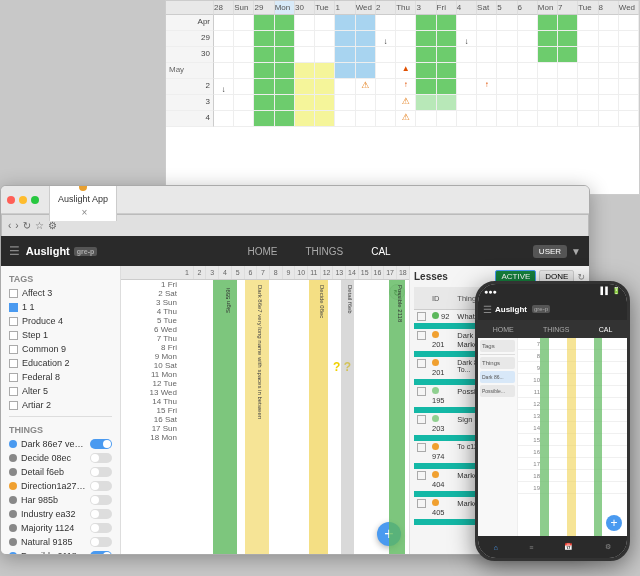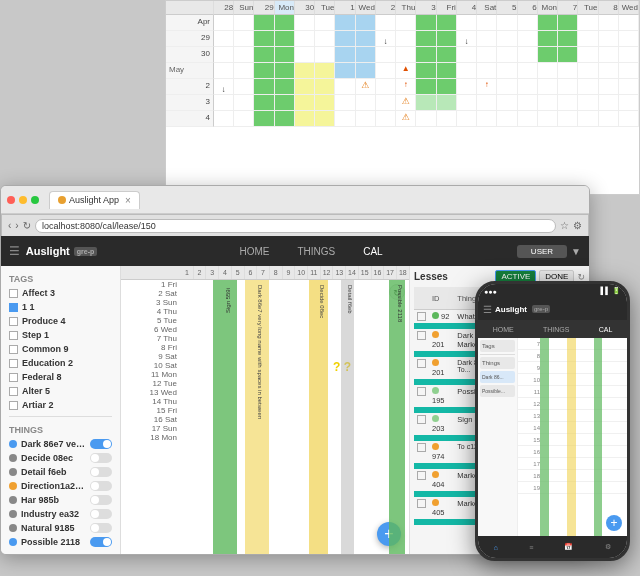--- a/index.html
+++ b/index.html
@@ -25,21 +25,21 @@
     .cal-grid {
       display: grid;
       grid-template-columns: 48px repeat(21, 1fr);
       font-size: 9px;
       color: #333;
     }
     .cal-header-cell {
       background: #e8e8e8;
       border-right: 1px solid #ddd;
       border-bottom: 1px solid #ccc;
-      text-align: right;
+      text-align: left;
       padding: 2px 0;
       font-size: 8px;
       color: #555;
     }
     .cal-label {
       background: #f5f5f5;
       border-right: 1px solid #ccc;
       border-bottom: 1px solid #eee;
       padding: 2px 3px;
       font-size: 8px;
@@ -118,20 +118,21 @@
       border: 1px solid #ccc;
       border-bottom: none;
       border-radius: 4px 4px 0 0;
       padding: 3px 8px;
       font-size: 9px;
       color: #333;
       margin-left: 6px;
       display: flex;
       align-items: center;
       gap: 3px;
+      flex-direction: column;
     }
     .tab-dot {
       width: 8px; height: 8px;
       border-radius: 50%;
       background: #e8a030;
     }
     .tab-close {
       font-size: 10px;
       color: #888;
       cursor: pointer;
@@ -208,21 +209,21 @@
     }
     .app-header-right {
       display: flex;
       align-items: center;
       gap: 4px;
     }
     .user-btn {
       background: #555;
       color: #fff;
       font-size: 8px;
-      padding: 2px 14px;
+      padding: 2px 6px;
       border-radius: 3px;
       border: none;
       cursor: pointer;
     }
 
     
     .app-body {
       display: flex;
       height: calc(100% - 80px);
     }
@@ -243,21 +244,20 @@
       text-transform: uppercase;
     }
     .sidebar-item {
       display: flex;
       align-items: center;
       padding: 2px 8px;
       gap: 4px;
       cursor: pointer;
       font-size: 9px;
       color: #333;
-      font-weight: bold;
     }
     .sidebar-checkbox {
       width: 9px; height: 9px;
       border: 1px solid #aaa;
       background: #fff;
       flex-shrink: 0;
     }
     .sidebar-checkbox.checked {
       background: #4a9af0;
       border-color: #4a9af0;
@@ -772,21 +772,20 @@
       <div class="tab-dot"></div>
       <span>Auslight App</span>
       <span class="tab-close">×</span>
     </div>
   </div>
 
   <div class="browser-addressbar">
     <button class="nav-btn">‹</button>
     <button class="nav-btn">›</button>
     <button class="nav-btn">↻</button>
-    <div class="address-input">localhost:8080/cal/lease/150</div>
     <button class="nav-btn">☆</button>
     <button class="nav-btn">⚙</button>
   </div>
 
   <div class="app-header">
     <span style="color:#888;font-size:12px;margin-right:6px;cursor:pointer">☰</span>
     <div class="app-logo">
       <span>Auslight</span>
       <span class="app-logo-badge">gre-p</span>
     </div>
@@ -865,20 +864,25 @@
         <div class="sidebar-toggle"></div>
       </div>
       <div class="sidebar-item">
         <div class="sidebar-dot" style="background:#888"></div>
         <span class="sidebar-item-text">Har 985b</span>
         <div class="sidebar-toggle"></div>
       </div>
       <div class="sidebar-item">
         <div class="sidebar-dot" style="background:#888"></div>
         <span class="sidebar-item-text">Industry ea32</span>
+        <div class="sidebar-toggle"></div>
+      </div>
+      <div class="sidebar-item">
+        <div class="sidebar-dot" style="background:#888"></div>
+        <span class="sidebar-item-text">Majority 1124</span>
         <div class="sidebar-toggle"></div>
       </div>
       <div class="sidebar-item">
         <div class="sidebar-dot" style="background:#888"></div>
         <span class="sidebar-item-text">Natural 9185</span>
         <div class="sidebar-toggle"></div>
       </div>
       <div class="sidebar-item">
         <div class="sidebar-dot" style="background:#4a9af0"></div>
         <span class="sidebar-item-text">Possible 2118</span>
@@ -946,21 +950,21 @@
 
           <div style="position:absolute;top:0;left:0;width:60px;display:flex;flex-direction:column">
             <div class="gantt-row-label">1 Fri</div>
             <div class="gantt-row-label">2 Sat</div>
             <div class="gantt-row-label">3 Sun</div>
             <div class="gantt-row-label">4 Thu</div>
             <div class="gantt-row-label">5 Tue</div>
             <div class="gantt-row-label">6 Wed</div>
             <div class="gantt-row-label">7 Thu</div>
             <div class="gantt-row-label">8 Fri</div>
-            <div class="gantt-row-label">9 Sat</div>
+            <div class="gantt-row-label">9 Mon</div>
             <div class="gantt-row-label">10 Sat</div>
             <div class="gantt-row-label">11 Mon</div>
             <div class="gantt-row-label">12 Tue</div>
             <div class="gantt-row-label">13 Wed</div>
             <div class="gantt-row-label">14 Thu</div>
             <div class="gantt-row-label">15 Fri</div>
             <div class="gantt-row-label">16 Sat</div>
             <div class="gantt-row-label">17 Sun</div>
             <div class="gantt-row-label">18 Mon</div>
           </div>

